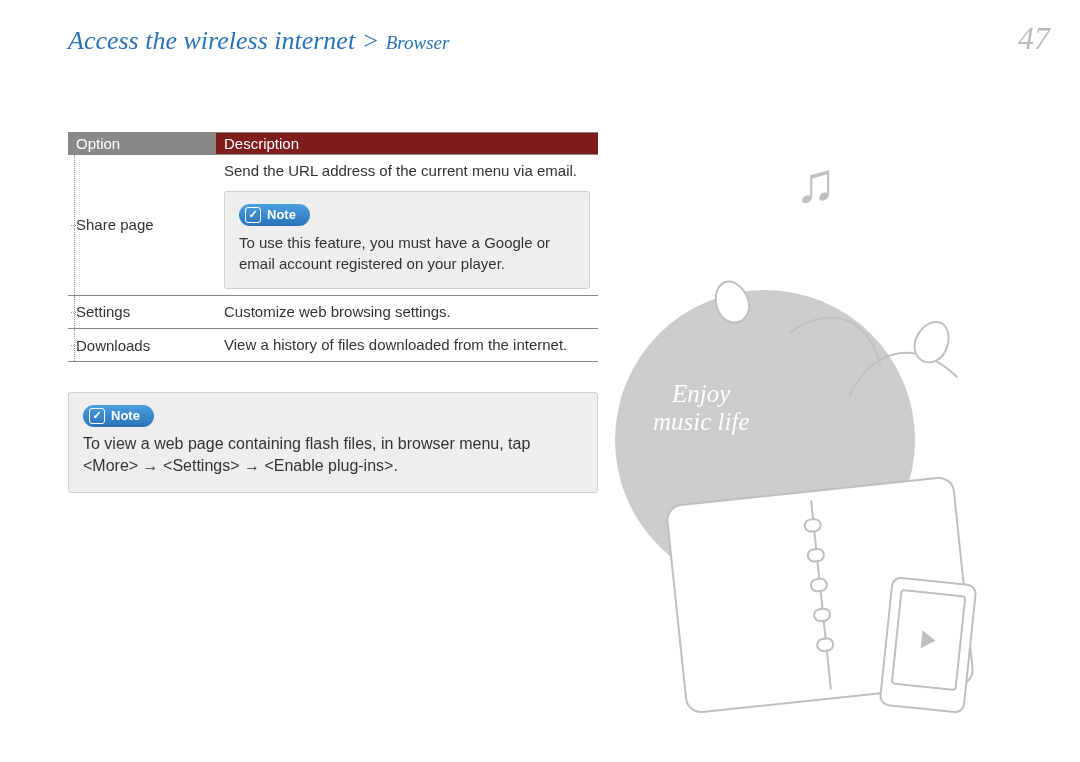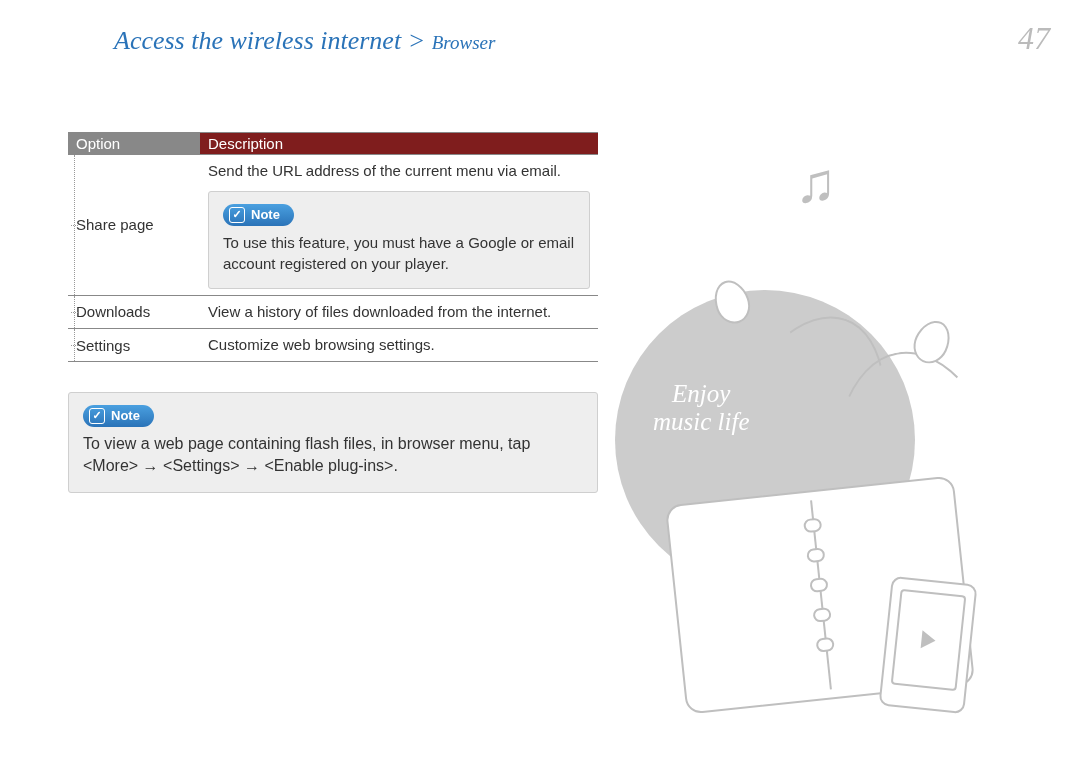--- a/index.html
+++ b/index.html
@@ -19,21 +19,20 @@
     height: 50px;
     display: flex;
     align-items: baseline;
     justify-content: space-between;
   }
   .breadcrumb {
     font-family: Georgia, 'Times New Roman', serif;
     font-size: 26px;
     font-style: italic;
     color: #2a73b8;
-    margin-left: 46px;
   }
   .breadcrumb .sub {
     font-size: 19px;
   }
   .page-number {
     font-family: Georgia, 'Times New Roman', serif;
     font-size: 32px;
     font-style: italic;
     color: #bbbbbb;
   }
@@ -51,21 +50,21 @@
   table.opt-table th {
     text-align: left;
     font-weight: normal;
     color: #ffffff;
     padding: 2px 8px;
     border-top: 1px solid #888;
     border-bottom: 1px solid #888;
   }
   th.th-option {
     background: #888888;
-    width: 132px;
+    width: 148px;
   }
   th.th-desc {
     background: #7f1d1d;
   }
   table.opt-table td {
     vertical-align: middle;
     padding: 6px 8px 6px 8px;
     border-bottom: 1px solid #888;
     color: #333;
   }
@@ -260,30 +259,30 @@
               <span class="chk">✓</span>
               <span>Note</span>
             </span>
             <div>To use this feature, you must have a Google or email account registered on your player.</div>
           </div>
         </td>
       </tr>
       <tr>
         <td class="opt-name">
           <span class="tick"></span>
-          <span>Downloads</span>
+          <span>Settings</span>
         </td>
-        <td class="desc">View a history of files downloaded from the internet.</td>
+        <td class="desc">Customize web browsing settings.</td>
       </tr>
       <tr>
         <td class="opt-name">
           <span class="tick"></span>
-          <span>Settings</span>
+          <span>Downloads</span>
         </td>
-        <td class="desc">Customize web browsing settings.</td>
+        <td class="desc">View a history of files downloaded from the internet.</td>
       </tr>
     </tbody>
   </table>
 
   <div class="note-box standalone">
     <span class="note-badge">
       <span class="chk">✓</span>
       <span>Note</span>
     </span>
     <div>To view a web page containing flash files, in browser menu, tap &lt;More&gt; → &lt;Settings&gt; → &lt;Enable plug-ins&gt;.</div>

